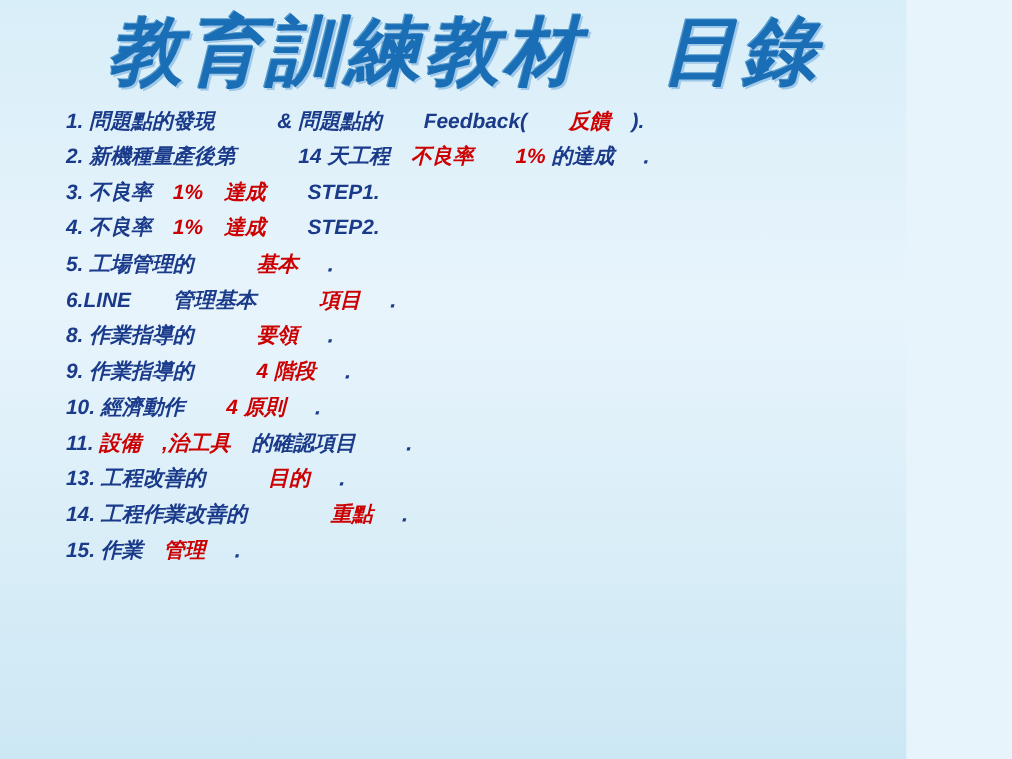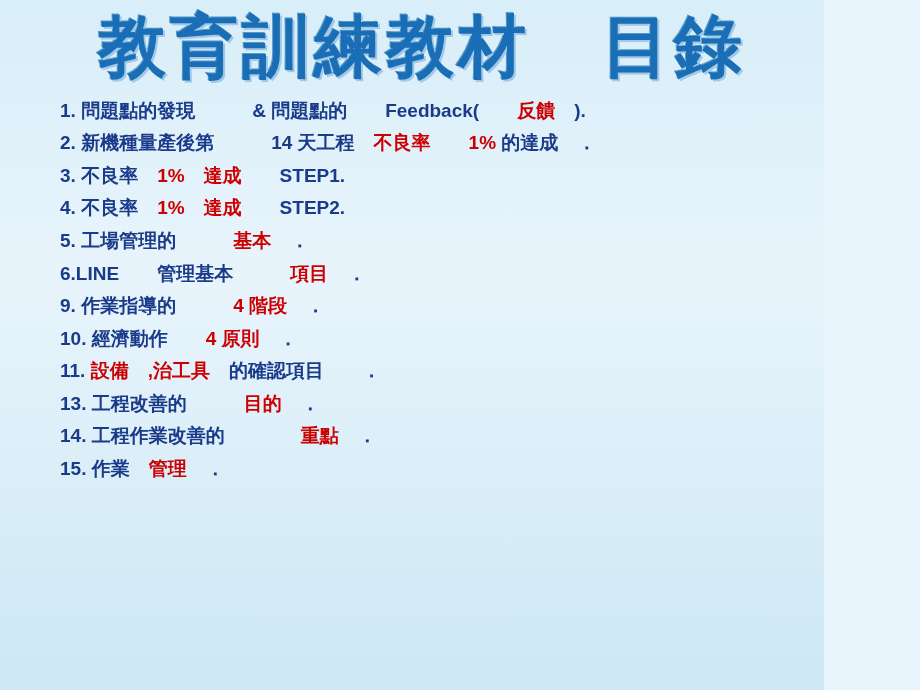--- a/index.html
+++ b/index.html
@@ -9,20 +9,21 @@
       background: #e8f4fc;
       font-family: "Microsoft JhengHei", "Microsoft YaHei", "SimHei", sans-serif;
       overflow: hidden;
       position: relative;
     }
     .page {
       width: 824px;
       height: 690px;
       background: linear-gradient(180deg, #d8eef8 0%, #e8f4fc 40%, #cce8f4 100%);
       padding: 10px 40px 10px 60px;
+      font-style: italic;
     }
     .title {
       text-align: center;
       font-size: 68px;
       font-weight: bold;
       color: #1a6eb5;
       text-shadow: 2px 2px 0px #a0c8e8, -1px -1px 0px #5599cc;
       letter-spacing: 4px;
       margin-bottom: 12px;
       line-height: 1.1;
@@ -50,20 +51,21 @@
 
 <div class="page">
   <div class="title">教育訓練教材　目錄</div>
   <ul class="toc">
   <li><span>1.</span><span> 問題點的發現　　　&amp; 問題點的　　</span><span>Feedback(　　</span><span class="red">反饋</span><span>　).</span></li>
       <li><span>2.</span><span> 新機種量產後第　　　14 天工程　</span><span class="red">不良率　　1%</span><span> 的達成　．</span></li>
       <li><span>3.</span><span> 不良率　</span><span class="red">1%　達成</span><span>　　STEP1.</span></li>
       <li><span>4.</span><span> 不良率　</span><span class="red">1%　達成</span><span>　　STEP2.</span></li>
       <li><span>5.</span><span> 工場管理的　　　</span><span class="red">基本</span><span>　．</span></li>
       <li><span>6.</span><span>LINE　　管理基本　　　</span><span class="red">項目</span><span>　．</span></li>
+      <li><span>8.</span><span> 作業指導的　　　</span><span class="red">要領</span><span>　．</span></li>
       <li><span>9.</span><span> 作業指導的　　　</span><span class="red">4 階段</span><span>　．</span></li>
       <li><span>10.</span><span> 經濟動作　　</span><span class="red">4 原則</span><span>　．</span></li>
       <li><span>11.</span><span>  </span><span class="red">設備　,治工具</span><span>　的確認項目　　．</span></li>
       <li><span>13.</span><span> 工程改善的　　　</span><span class="red">目的</span><span>　．</span></li>
       <li><span>14.</span><span> 工程作業改善的　　　　</span><span class="red">重點</span><span>　．</span></li>
       <li><span>15.</span><span> 作業　</span><span class="red">管理</span><span>　．</span></li>
     </ul>
 </div>
 
 </body></html>

